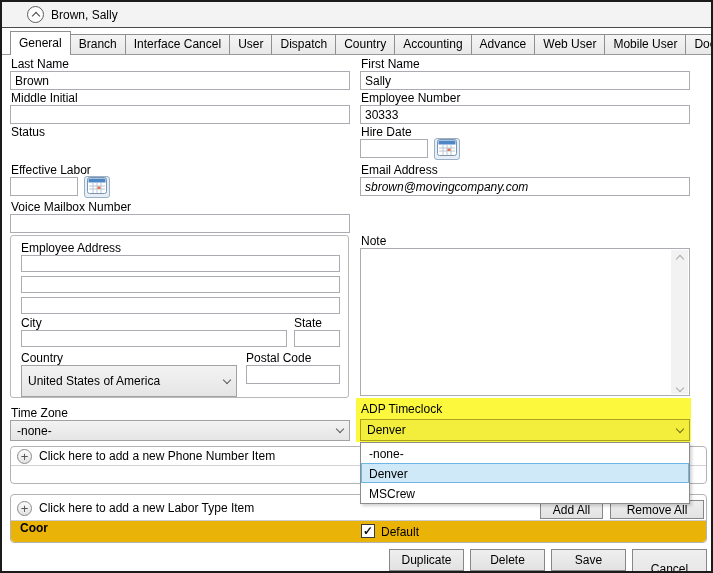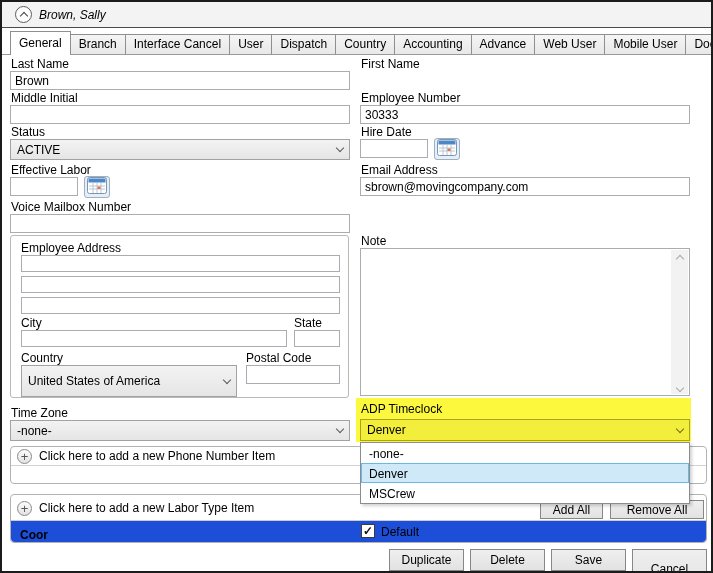--- a/index.html
+++ b/index.html
@@ -8,21 +8,21 @@
     position: relative; width: 713px; height: 573px;
     border: 2px solid #1b1b1b; background: #fff; overflow: hidden;
     font-size: 12px; color: #000;
   }
   .abs { position: absolute; }
 
   
   .titlebar {
     position: absolute; left: 0; top: 0; right: 0; height: 26px;
     background: #f3f3f3; border-bottom: 1px solid #4a4a4a;
-    display: flex; align-items: center; padding-left: 13px; gap: 7px; font-style: italic;
+    display: flex; align-items: center; padding-left: 25px; gap: 7px;
   }
   .collapse-btn {
     width: 17px; height: 17px; border: 1px solid #5d5d5d; border-radius: 50%;
     background: #fdfdfd; display: flex; align-items: center; justify-content: center;
   }
   .chev-up, .chev-down {
     width: 6px; height: 6px; border-right: 1.6px solid #444; border-bottom: 1.6px solid #444;
     display: inline-block;
   }
   .chev-up { transform: rotate(-135deg); margin-top: 3px; }
@@ -90,22 +90,22 @@
   .dropdown {
     border: 1px solid #8c8c8c; background: #fff; z-index: 20;
     box-shadow: 2px 2px 3px rgba(0,0,0,0.18);
   }
   .dd-item { height: 20px; line-height: 20px; padding: 0 7px; border: 1px solid transparent; }
   .dd-item.selected { background: #cfe9f8; border-color: #6fb7e3; }
 
   
   .coor-row {
     position: absolute; left: 0; right: 0; bottom: 0; height: 22px;
-    background: #1d4ed8; border-top: 1px solid #cccccc;
-    border-radius: 0 0 4px 4px; display: flex; align-items: flex-end;
+    background: #eab308; border-top: 1px solid #cccccc;
+    border-radius: 0 0 4px 4px; display: flex; align-items: flex-start;
   }
   .checkbox {
     width: 14px; height: 14px; border: 1px solid #3b3b3b; background: #fff;
     display: inline-flex; align-items: center; justify-content: center;
     font-size: 12px; font-weight: bold; color: #111;
   }
   .checkbox.checked::before { content: "✓"; margin-top: -1px; }
 
   .cal-btn { border: 1px solid #9ab0c6; border-radius: 3px; background: #e8eef5; padding: 0; }
 </style>
@@ -135,24 +135,20 @@
     <div class="tab">Documents</div>
   </div>
 
   <span class="lbl abs" style="left:9px;top:55px">Last Name</span>
   <input class="tb abs" style="left: 8px; top: 69px; width: 340px;" value="Brown">
 
   <span class="lbl abs" style="left:9px;top:89px">Middle Initial</span>
   <input class="tb abs" style="left: 8px; top: 103px; width: 340px;" value="">
 
   <span class="lbl abs" style="left:9px;top:123px">Status</span>
-  <div class="combo abs" style="left:8px;top:137px;width:340px">
-    <span class="val">ACTIVE</span>
-    <span class="chev-down"></span>
-  </div>
 
   <span class="lbl abs" style="left:9px;top:161px">Effective Labor</span>
   <input class="tb abs" style="left: 8px; top: 175px; width: 68px;" value="">
   <button class="cal-btn abs" style="left:82px;top:174px;width:26px;height:22px">
     <svg width="20" height="17" viewBox="0 0 20 17">
       <rect x="0.5" y="0.5" width="19" height="16" rx="2" fill="#fff" stroke="#7c96b2"></rect>
       <rect x="1.5" y="1.5" width="17" height="4" fill="#4f86c6"></rect>
       <g stroke="#b9c6d4" stroke-width="1">
         <line x1="2" y1="9" x2="18" y2="9"></line>
           <line x1="2" y1="12" x2="18" y2="12"></line>
@@ -185,20 +181,21 @@
     <input class="tb abs" style="left: 235px; top: 129px; width: 94px; height: 19px;" value="">
   </div>
 
   <span class="lbl abs" style="left:9px;top:404px">Time Zone</span>
   <div class="combo abs" style="left:8px;top:418px;width:340px">
     <span class="val">-none-</span>
     <span class="chev-down"></span>
   </div>
 
   <span class="lbl abs" style="left:359px;top:55px">First Name</span>
+  <input class="tb abs" style="left: 358px; top: 69px; width: 330px;" value="Sally">
 
   <span class="lbl abs" style="left:359px;top:89px">Employee Number</span>
   <input class="tb abs" style="left: 358px; top: 103px; width: 330px;" value="30333">
 
   <span class="lbl abs" style="left:359px;top:123px">Hire Date</span>
   <input class="tb abs" style="left: 358px; top: 137px; width: 68px;" value="">
   <button class="cal-btn abs" style="left:432px;top:136px;width:26px;height:22px">
     <svg width="20" height="17" viewBox="0 0 20 17">
       <rect x="0.5" y="0.5" width="19" height="16" rx="2" fill="#fff" stroke="#7c96b2"></rect>
       <rect x="1.5" y="1.5" width="17" height="4" fill="#4f86c6"></rect>
@@ -207,21 +204,21 @@
           <line x1="2" y1="12" x2="18" y2="12"></line>
         <line x1="6" y1="6" x2="6" y2="16"></line>
           <line x1="10" y1="6" x2="10" y2="16"></line>
           <line x1="14" y1="6" x2="14" y2="16"></line>
       </g>
       <rect x="10.5" y="9.5" width="3" height="2.5" fill="#e8704a"></rect>
     </svg>
   </button>
 
   <span class="lbl abs" style="left:359px;top:161px">Email Address</span>
-  <input class="tb abs" style="left: 358px; top: 175px; width: 330px;" value="sbrown@movingcompany.com">
+  <input class="tb abs" style="left: 358px; top: 175px; width: 330px; font-style: italic;" value="sbrown@movingcompany.com">
 
   <span class="lbl abs" style="left:359px;top:232px">Note</span>
   <div class="notebox abs" style="left:358px;top:246px;width:330px;height:148px">
     <span></span>
     <div class="scrollbar">
       <span class="chev-up"></span>
       <span class="chev-down"></span>
     </div>
   </div>
 

